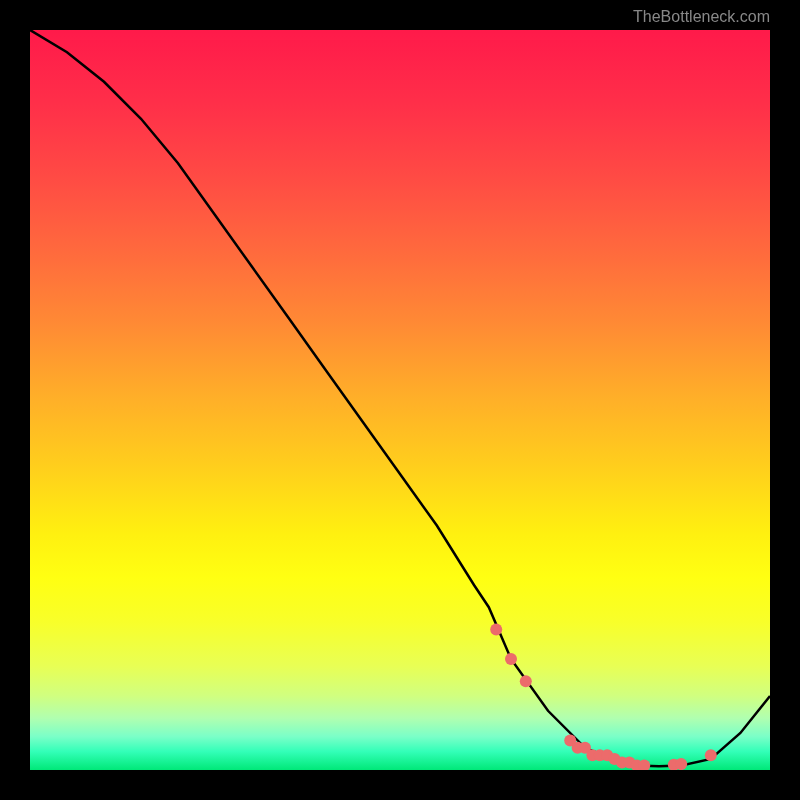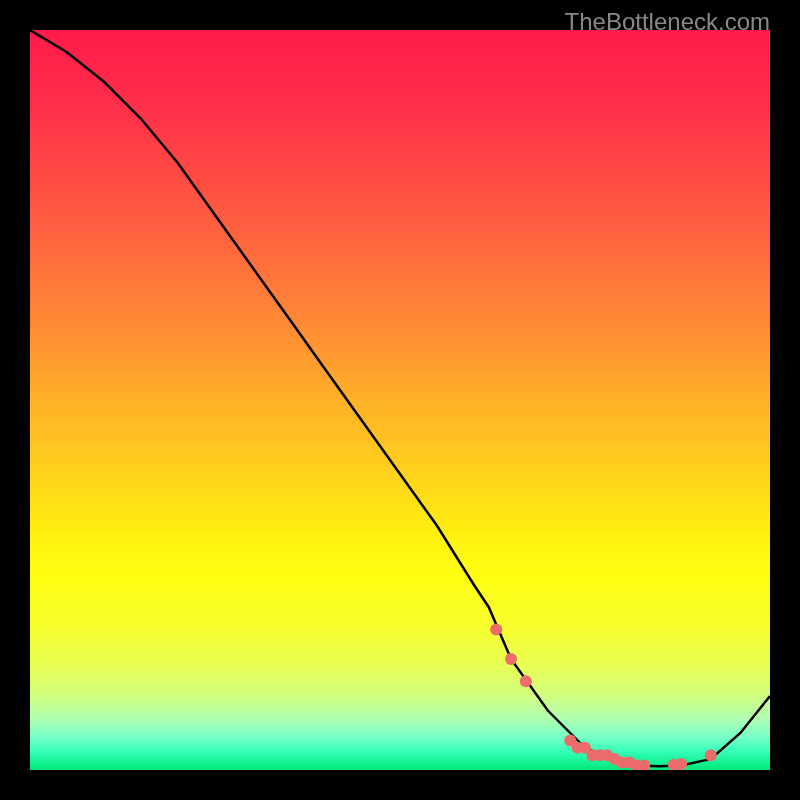--- a/index.html
+++ b/index.html
@@ -29,21 +29,21 @@
     left: 0;
     top: 0;
     width: 100%;
     height: 100%;
   }
   .watermark {
     position: absolute;
     top: 8px;
     right: 30px;
     color: #888;
-    font-size: 24px;
+    font-size: 16px;
     font-weight: normal;
     z-index: 10;
     text-align: center;
   }
   svg.curve-layer {
     position: absolute;
     left: 0;
     top: 0;
     width: 100%;
     height: 100%;

